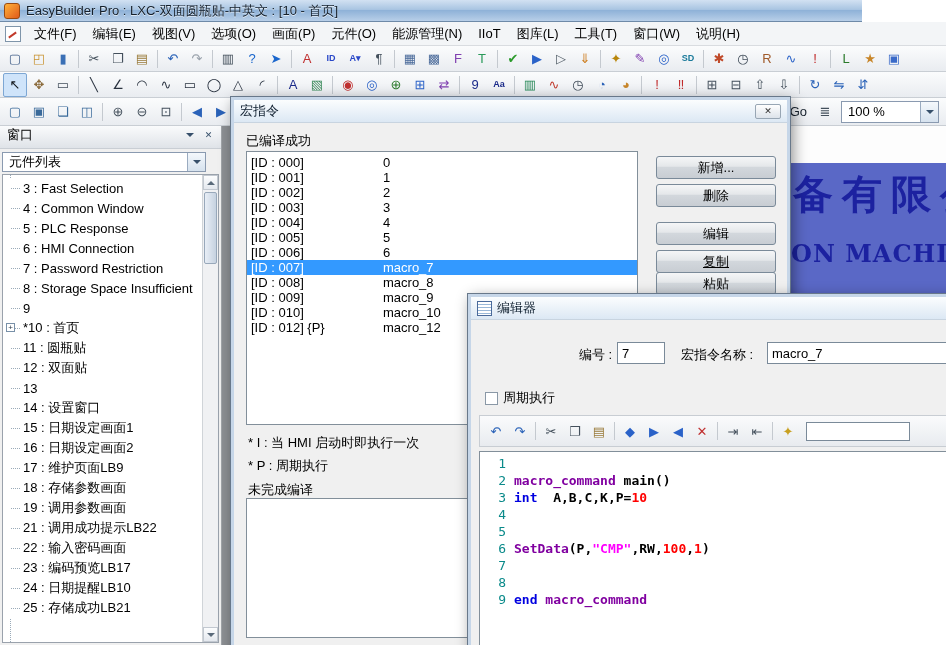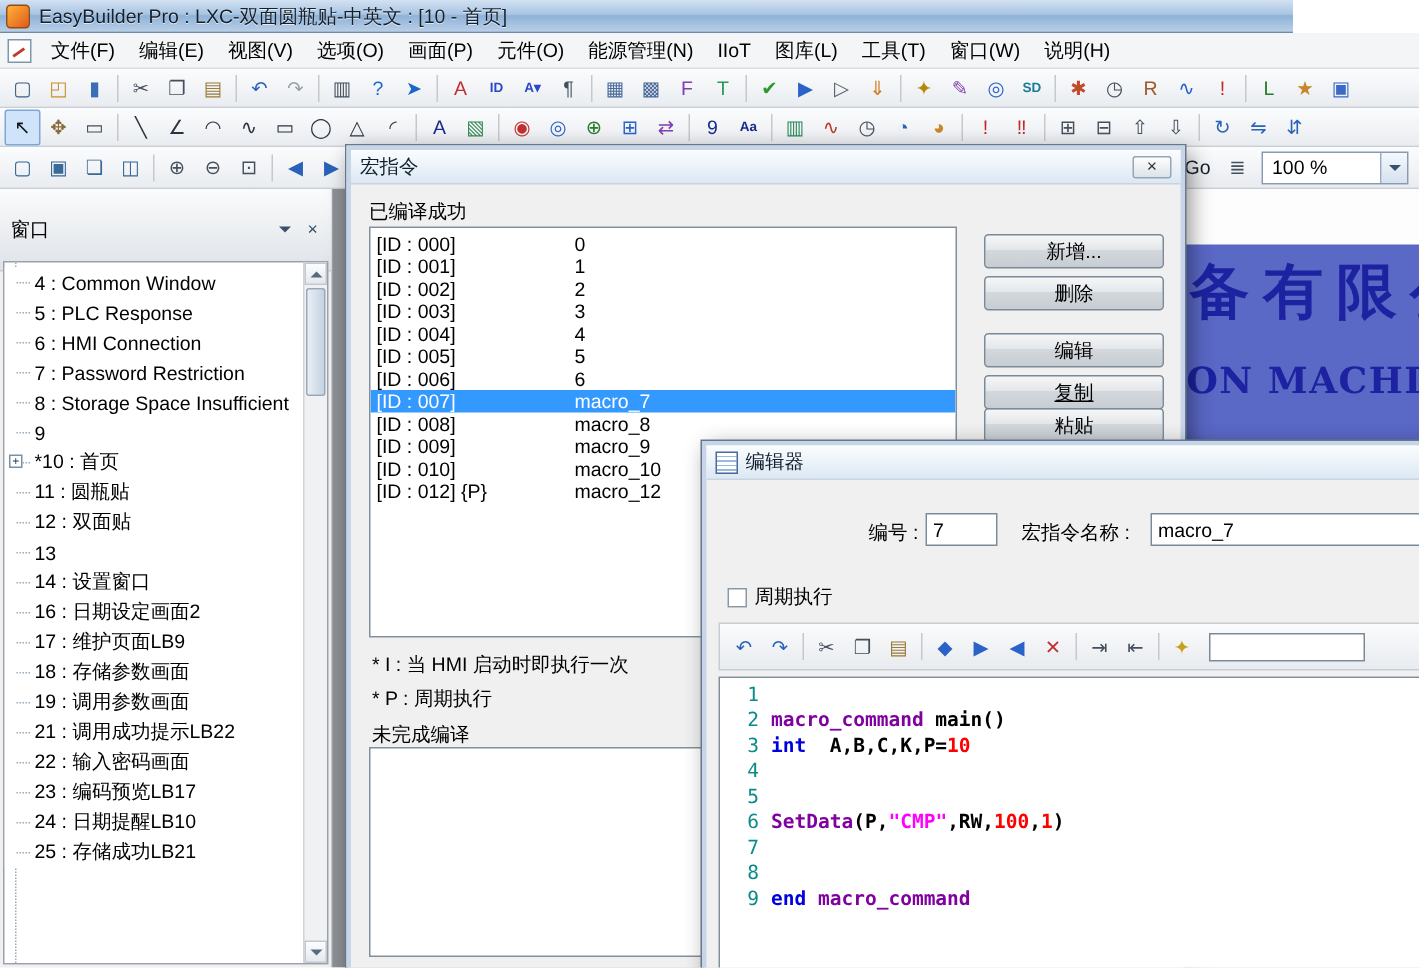--- a/index.html
+++ b/index.html
@@ -38,21 +38,21 @@
   .go-label{color:#15202c;padding:0 2px}
   .zoom-combo{width:96px;height:20px;background:#fff;border:1px solid #8a9ab0;display:flex;align-items:center}
   .zoom-combo .val{flex:1;padding-left:6px}
   .combo-arrow{width:17px;height:100%;background:linear-gradient(#f4f8fc,#d6e2ee);
     border-left:1px solid #9aabc0;display:flex;align-items:center;justify-content:center}
   .combo-arrow::after{content:"";border:4px solid transparent;border-top-color:#37506b;margin-top:4px}
 
   
   .left-panel{position:absolute;left:0;top:126px;width:222px;height:519px;box-sizing:border-box;
     background:#f0f0f0;border-right:1px solid #a0a4a8}
-  .panel-header{height:22px;display:flex;align-items:center;padding:16px 3px;
+  .panel-header{height:22px;display:flex;padding:0 3px;
     background:linear-gradient(#fafbfc,#dfe3e8);border-bottom:1px solid #c9ced4}
   .panel-title{flex:1;padding-left:4px}
   .panel-btn{width:17px;height:15px;display:flex;align-items:center;justify-content:center;border:1px solid transparent;border-radius:2px}
   .pb-drop::after{content:"";border:4px solid transparent;border-top-color:#37506b;margin-top:4px}
   .pb-close::after{content:"✕";font-size:9px;color:#37506b}
   .panel-combo{margin:3px 2px 2px 2px;width:204px;height:20px;box-sizing:border-box;background:#fff;
     border:1px solid #8a9ab0;display:flex;align-items:center}
   .panel-combo .val{flex:1;padding-left:6px}
   .tree-wrap{position:absolute;top:48px;left:2px;right:2px;bottom:2px;background:#fff;
     border:1px solid #9aa2ac;overflow:hidden}
@@ -443,20 +443,23 @@
       <span class="panel-btn pb-drop"></span>
       <span class="panel-btn pb-close"></span>
     </div>
     <div class="panel-combo">
       <span class="val">元件列表</span>
       <span class="combo-arrow"></span>
     </div>
     <div class="tree-wrap">
       <div class="tree" id="tree">
           <div class="tree-row">
+            <span>3 : Fast Selection</span>
+          </div>
+          <div class="tree-row">
             <span>4 : Common Window</span>
           </div>
           <div class="tree-row">
             <span>5 : PLC Response</span>
           </div>
           <div class="tree-row">
             <span>6 : HMI Connection</span>
           </div>
           <div class="tree-row">
             <span>7 : Password Restriction</span>
@@ -475,20 +478,23 @@
             <span>11 : 圆瓶贴</span>
           </div>
           <div class="tree-row">
             <span>12 : 双面贴</span>
           </div>
           <div class="tree-row">
             <span>13</span>
           </div>
           <div class="tree-row">
             <span>14 : 设置窗口</span>
+          </div>
+          <div class="tree-row">
+            <span>15 : 日期设定画面1</span>
           </div>
           <div class="tree-row">
             <span>16 : 日期设定画面2</span>
           </div>
           <div class="tree-row">
             <span>17 : 维护页面LB9</span>
           </div>
           <div class="tree-row">
             <span>18 : 存储参数画面</span>
           </div>

